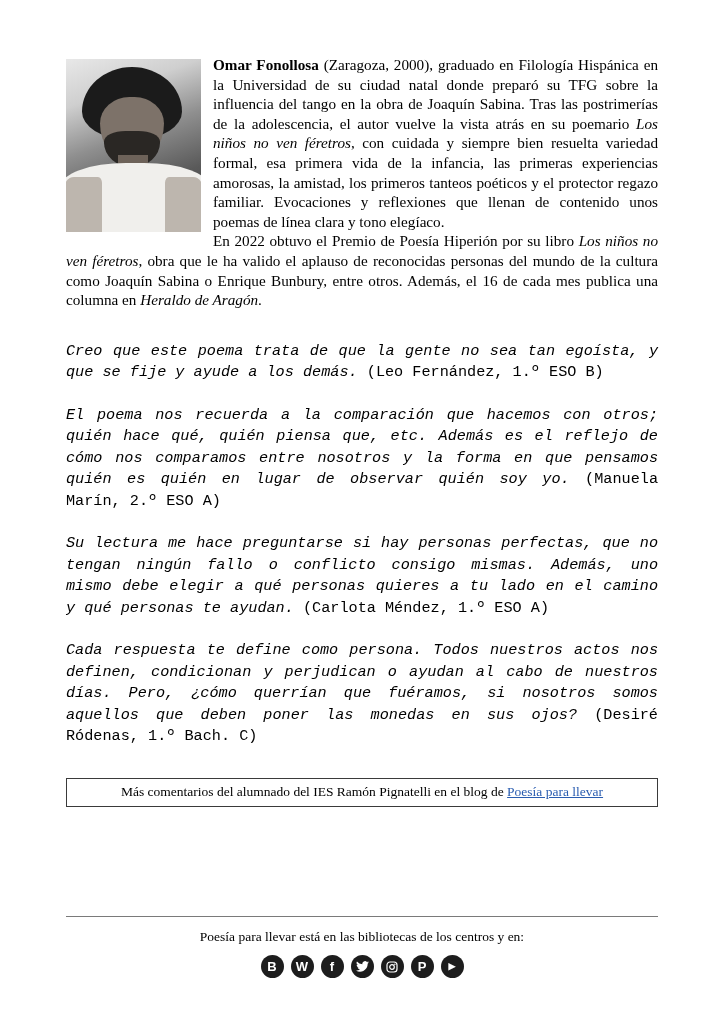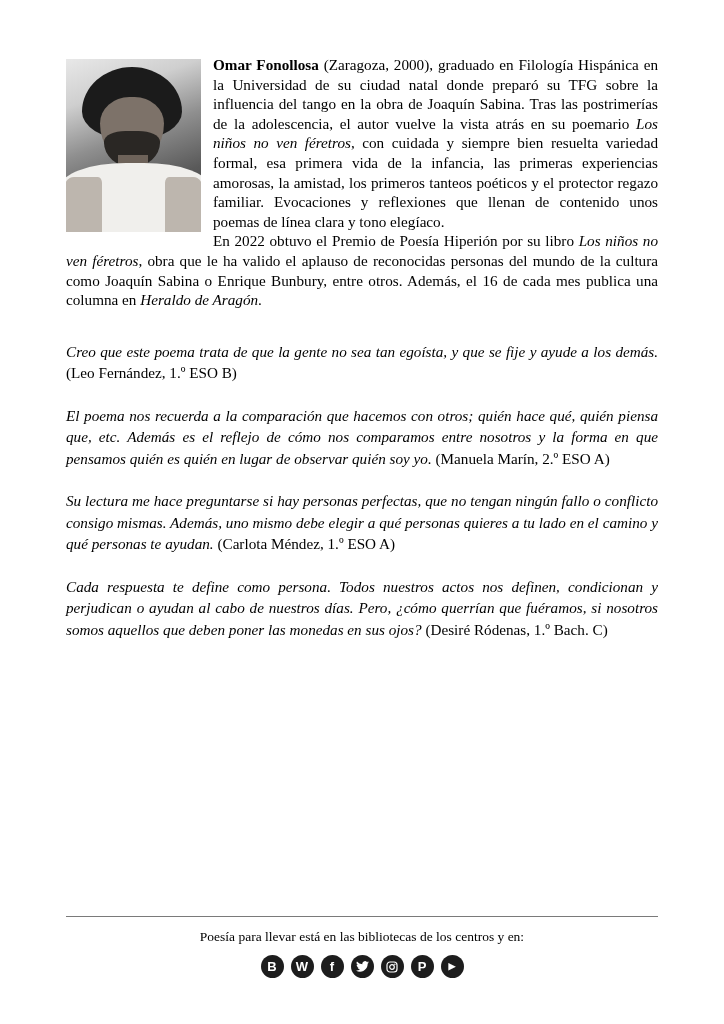--- a/index.html
+++ b/index.html
@@ -117,20 +117,21 @@
 
   .comments {
     margin-top: 31px;
   }
   .comment {
     font-style: italic;
     font-size: 15.2px;
     line-height: 21.5px;
     text-align: justify;
     margin: 0 0 21px 0;
+    font-family: Liberation Mono, monospace;
   }
   .comment .attrib {
     font-style: normal;
   }
 
   .signature {
     text-align: right;
     font-weight: bold;
     font-size: 15.5px;
     margin-top: 22px;
@@ -215,20 +216,21 @@
       <p class="comment"><span>El poema nos recuerda a la comparación que hacemos con otros; quién hace qué, quién piensa que, etc. Además es el reflejo de cómo nos comparamos entre nosotros y la forma en que pensamos quién es quién en lugar de observar quién soy yo. </span><span class="attrib">(Manuela Marín, 2.º ESO A)</span></p>
 
       <p class="comment"><span>Su lectura me hace preguntarse si hay personas perfectas, que no tengan ningún fallo o conflicto consigo mismas. Además, uno mismo debe elegir a qué personas quieres a tu lado en el camino y qué personas te ayudan. </span><span class="attrib">(Carlota Méndez, 1.º ESO A)</span></p>
 
 
       <p class="comment"><span>Cada respuesta te define como persona. Todos nuestros actos nos definen, condicionan y perjudican o ayudan al cabo de nuestros días. Pero, ¿cómo querrían que fuéramos, si nosotros somos aquellos que deben poner las monedas en sus ojos? </span><span class="attrib">(Desiré Ródenas, 1.º Bach. C)</span></p>
 
     </div>
 
 
+    <div class="blog-box"><span>Más comentarios del alumnado del IES Ramón Pignatelli en el blog de </span><a class="blog-link" href="#">Poesía para llevar</a></div>
 
   </div>
 
   <div class="footer">
     <hr>
     <div class="footer-text">Poesía para llevar está en las bibliotecas de los centros y en:</div>
     <div class="social-row">
       <div class="social">
           <span>B</span>
         </div>

